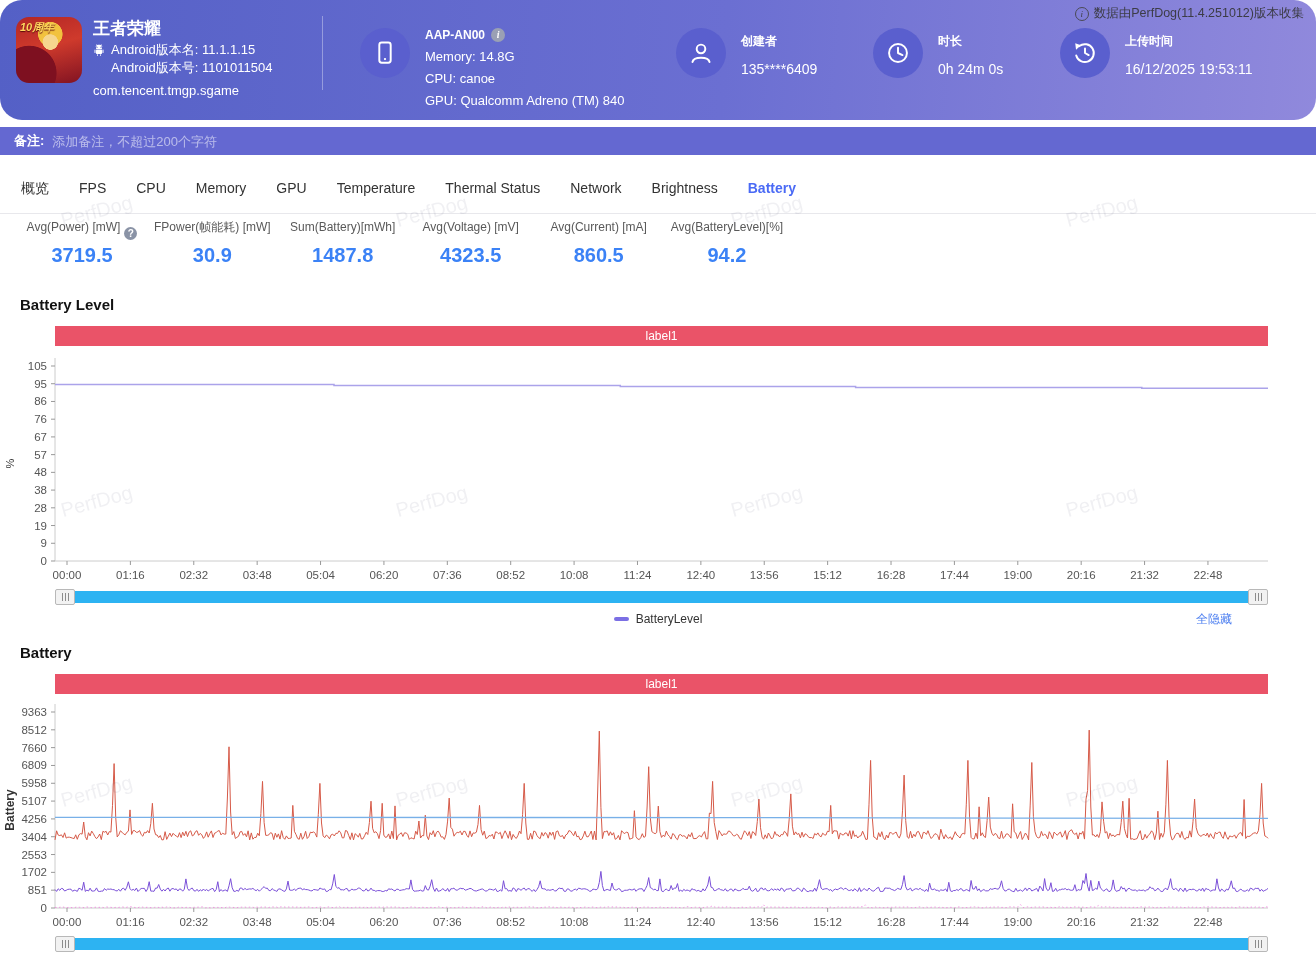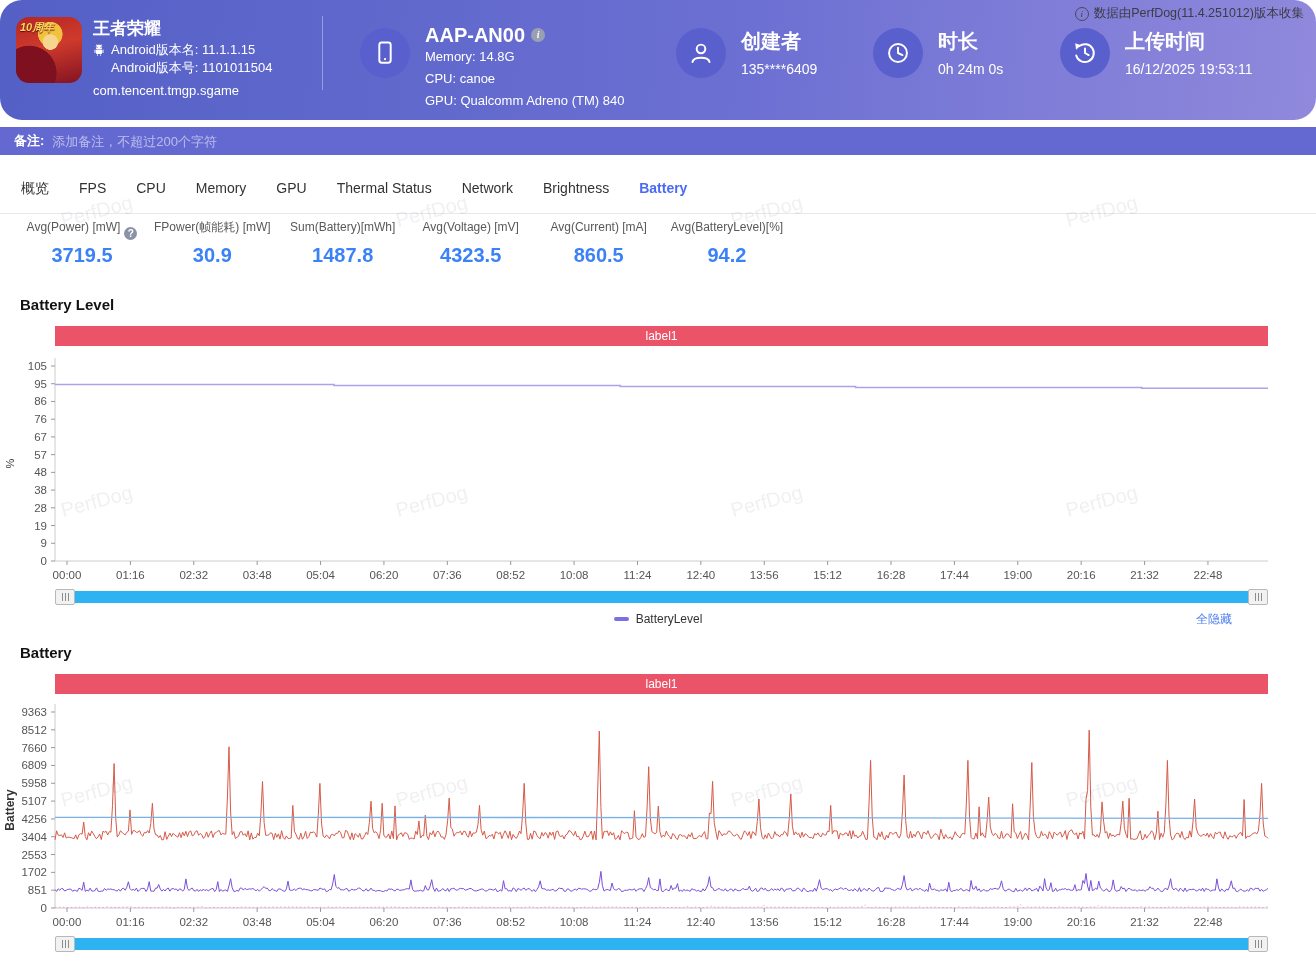--- a/index.html
+++ b/index.html
@@ -26,21 +26,21 @@
   .app-texts { display:flex; flex-direction:column; }
   .app-title { font-size:17px; font-weight:bold; line-height:24px; }
   .app-line { font-size:13px; line-height:18px; display:flex; align-items:center; gap:6px; }
   .app-line.indent { padding-left:18px; }
   .android-icon { width:12px; height:12px; display:inline-block; }
   .app-package { font-size:13px; line-height:18px; margin-top:5px; }
   .v-divider { position:absolute; left:322px; top:16px; width:1px; height:74px; background:rgba(255,255,255,0.35); }
   .h-block { position:absolute; top:28px; display:flex; gap:15px; }
   .h-circle { width:50px; height:50px; border-radius:50%; background:#5a5fce; display:flex; align-items:center; justify-content:center; flex:0 0 auto; }
   .h-texts { display:flex; flex-direction:column; padding-top:2px; }
-  .h-title { font-size:20px; font-weight:bold; line-height:22px; display:flex; align-items:center; gap:6px; }
+  .h-title { font-size:12px; font-weight:bold; line-height:22px; display:flex; align-items:center; gap:6px; }
   .h-sub { font-size:13px; line-height:22px; }
   .h-sub.big { font-size:14px; margin-top:6px; }
   .i-filled { display:inline-flex; width:14px; height:14px; background:#9aa0b4; color:#fff; border-radius:50%;
     align-items:center; justify-content:center; font-size:10px; font-style:italic; font-family:"Liberation Serif",serif; }
   .i-filled::before { content:"i"; }
 
   
   .remark-bar { position:absolute; left:0; top:127px; width:1316px; height:28px; background:#6468d1;
     display:flex; align-items:center; padding:0 14px; gap:8px; }
   .remark-label { color:#fff; font-size:13px; font-weight:bold; flex:0 0 auto; }
@@ -183,20 +183,21 @@
     <span class="remark-label">备注:</span>
     <input class="remark-input" type="text" placeholder="添加备注，不超过200个字符" style="">
   </div>
 
   <div class="tab-bar" id="tab-bar">
       <div class="tab">概览</div>
       <div class="tab">FPS</div>
       <div class="tab">CPU</div>
       <div class="tab">Memory</div>
       <div class="tab">GPU</div>
+      <div class="tab">Temperature</div>
       <div class="tab">Thermal Status</div>
       <div class="tab">Network</div>
       <div class="tab">Brightness</div>
       <div class="tab active">Battery</div>
     </div>
 
   <div class="stats-row" id="stats-row">
       <div class="stat">
         <div class="stat-label">Avg(Power) [mW]<span class="help-icon"></span></div>
         <div class="stat-value">3719.5</div>

